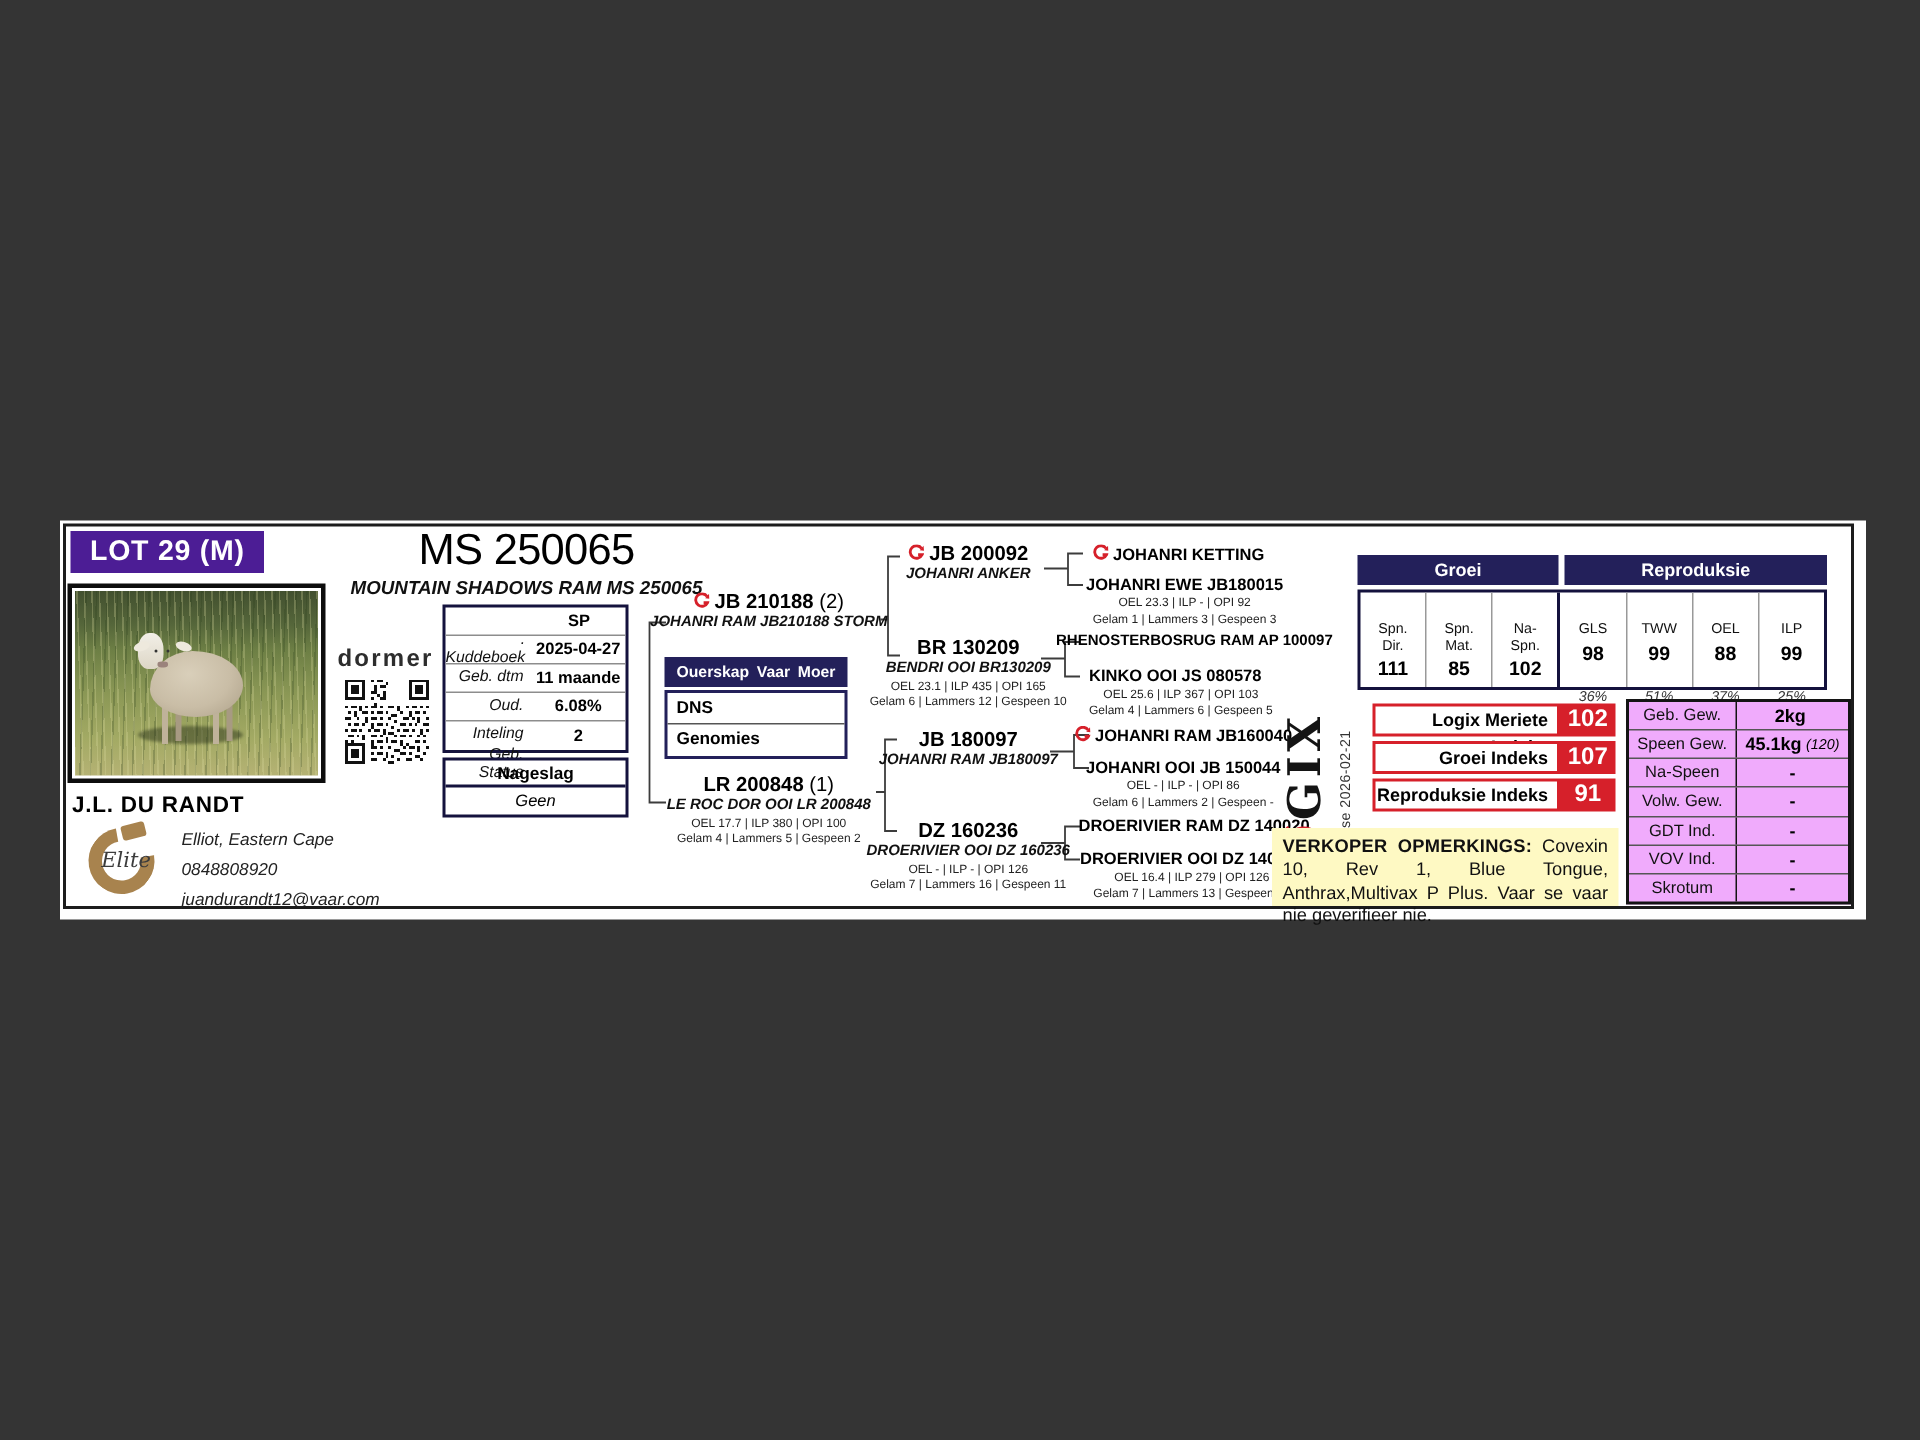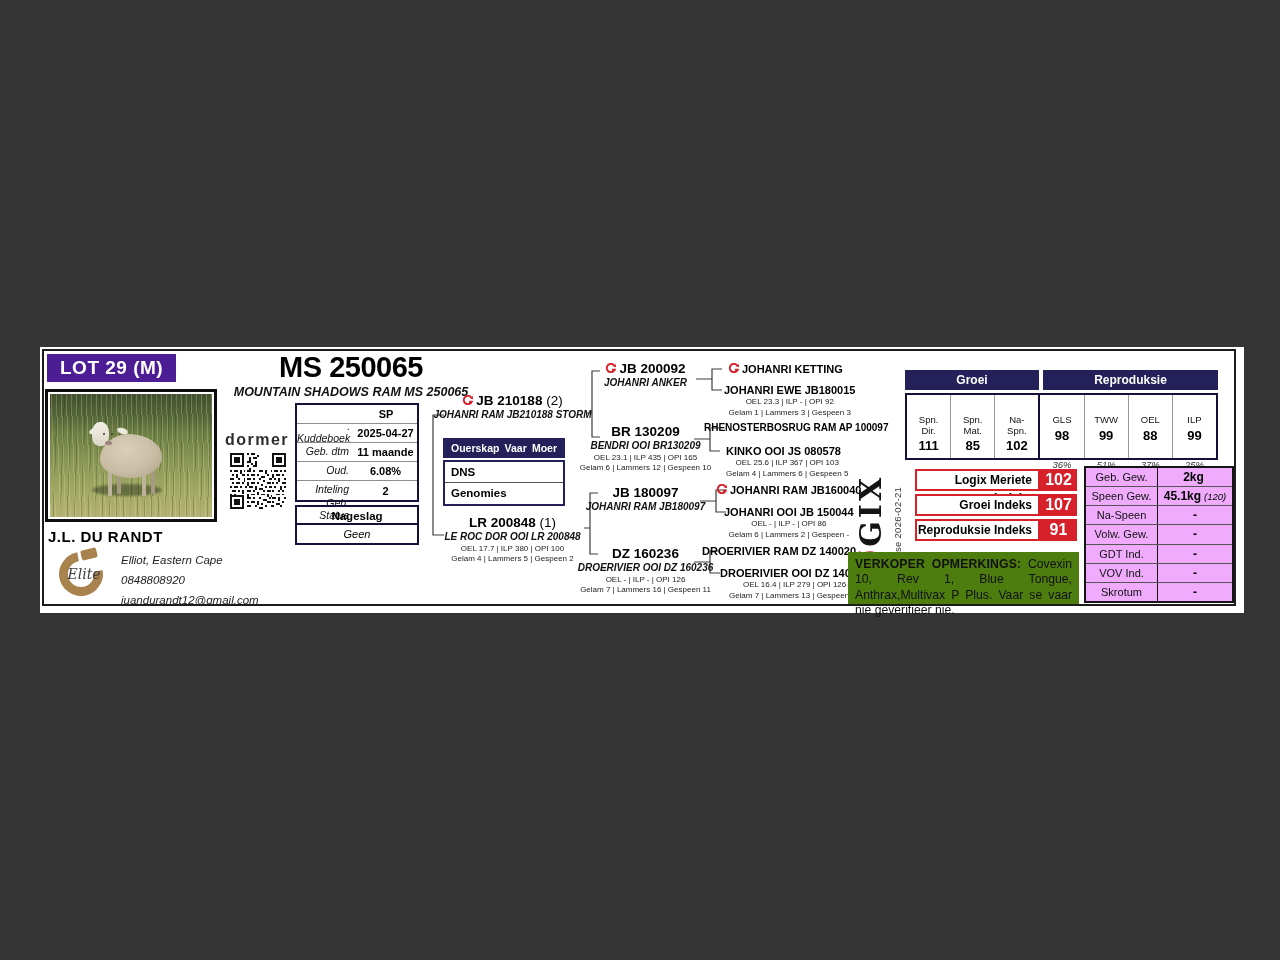--- a/index.html
+++ b/index.html
@@ -10,21 +10,21 @@
   .card { position:absolute; left:40px; top:347px; width:1204px; height:266px;
           background:#ffffff; }
   .frame { position:absolute; left:2px; top:2px; width:1194px; height:257px;
            border:2px solid #1c1c1c; pointer-events:none; }
 
   
   .lot-badge { position:absolute; left:7px; top:7px; height:28px; padding:0 13px;
                background:#4c1d95; color:#fff; font-size:19px; font-weight:bold;
                line-height:28px; letter-spacing:.5px; }
   .title { position:absolute; left:146px; top:4px; width:330px; text-align:center;
-           font-size:29px; font-weight:bold; letter-spacing:-.5px; color:#000; }
+           font-size:29px; font-weight:normal; letter-spacing:-.5px; color:#000; }
   .subtitle { position:absolute; left:146px; top:38px; width:330px; text-align:center;
               font-size:12.5px; font-style:italic; font-weight:bold; color:#111; }
 
   
   .photo { position:absolute; left:5px; top:42px; width:172px; height:133px;
            border:3px solid #0d0d0d; background:#fff; padding:2px; }
   .scene { position:relative; width:100%; height:100%; overflow:hidden;
            background:linear-gradient(180deg,#42502f 0%,#55663a 18%,#6d7f45 32%,#8a9755 55%,#a3aa64 80%,#b5b274 100%); }
   .scene .blades { position:absolute; inset:0;
            background:repeating-linear-gradient(88deg, rgba(220,220,160,.28) 0 1px, transparent 1px 5px),
@@ -136,21 +136,21 @@
         border:2px solid #141414; display:flex; flex-direction:column; background:#f0abfc; }
   .wt .wrow { flex:1; display:flex; border-bottom:1px solid #555; }
   .wt .wrow:last-child { border-bottom:none; }
   .wt .wlab { flex:0 0 72px; border-right:1px solid #141414; text-align:center;
               font-size:11px; color:#111; display:flex; align-items:center; justify-content:center; }
   .wt .wval { flex:1; text-align:center; font-size:12px; font-weight:bold; color:#000;
               display:flex; align-items:center; justify-content:center; }
   .wt .wnote { font-size:9.5px; font-style:italic; font-weight:normal; margin-left:3px; }
 
   .remarks { position:absolute; left:808px; top:205px; width:231px; height:52px;
-             background:#4d7c0f; padding:5px 7px; font-size:12.2px; line-height:1.27;
+             background:#fef9c3; padding:5px 7px; font-size:12.2px; line-height:1.27;
              color:#111; text-align:justify; }
   .remarks b { letter-spacing:.2px; }
 </style>
 </head>
 <body>
 
 <div class="stage">
 <div class="card">
   <div class="frame"></div>
 
@@ -183,21 +183,21 @@
 
   <div class="seller-name">J.L. DU RANDT</div>
   <div class="elite">
     <div class="ring"></div>
     <div class="head"></div>
     <div class="script">Elite</div>
   </div>
   <div class="contact">
     <div>Elliot, Eastern Cape</div>
     <div>0848808920</div>
-    <div>juandurandt12@gmail.com</div>
+    <div>juandurandt12@vaar.com</div>
   </div>
 
   <div class="dormer">dormer</div>
 
   <div class="qr">
     <svg viewBox="0 0 29 29" width="56" height="58" shape-rendering="crispEdges">
       <rect width="29" height="29" fill="#fff"></rect>
       <path fill="#111" d="M0 0h7v7h-7z M22 0h7v7h-7z M0 22h7v7h-7z"></path>
       <path fill="#fff" d="M1 1h5v5h-5z M23 1h5v5h-5z M1 23h5v5h-5z"></path>
       <path fill="#111" d="M2 2h3v3h-3z M24 2h3v3h-3z M2 24h3v3h-3z"></path>
@@ -316,21 +316,21 @@
   </div>
   <div class="g3" style="left:676px; top:137px;"><span class="gicon"><svg viewBox="0 0 14 14" width="11" height="11">
             <path d="M12 3.4 A5.3 5.3 0 1 0 12.4 8.6 L9 8.6" fill="none" stroke="#d6202a" stroke-width="2.4"></path>
             <path d="M13.6 1 L10.4 4.8 L14 5.4 Z" fill="#d6202a"></path>
           </svg></span><span>JOHANRI RAM JB160040</span></div>
   <div class="g3" style="left:684px; top:159px;">
     <span>JOHANRI OOI JB 150044</span>
     <div class="st">OEL - | ILP - | OPI 86</div>
     <div class="st">Gelam 6 | Lammers 2 | Gespeen -</div>
   </div>
-  <div class="g3" style="left:662px; top:198px;"><span>DROERIVIER RAM DZ 140020</span></div>
+  <div class="g3" style="left:679px; top:198px;"><span>DROERIVIER RAM DZ 140020</span></div>
   <div class="g3" style="left:680px; top:220px;">
     <span>DROERIVIER OOI DZ 140159</span>
     <div class="st">OEL 16.4 | ILP 279 | OPI 126</div>
     <div class="st">Gelam 7 | Lammers 13 | Gespeen 13</div>
   </div>
 
   <div class="ebv-hd" style="left:865px; width:134px;">Groei</div>
   <div class="ebv-hd" style="left:1003px; width:175px;">Reproduksie</div>
   <div class="ebv-body">
     <div class="ebv-cell">

